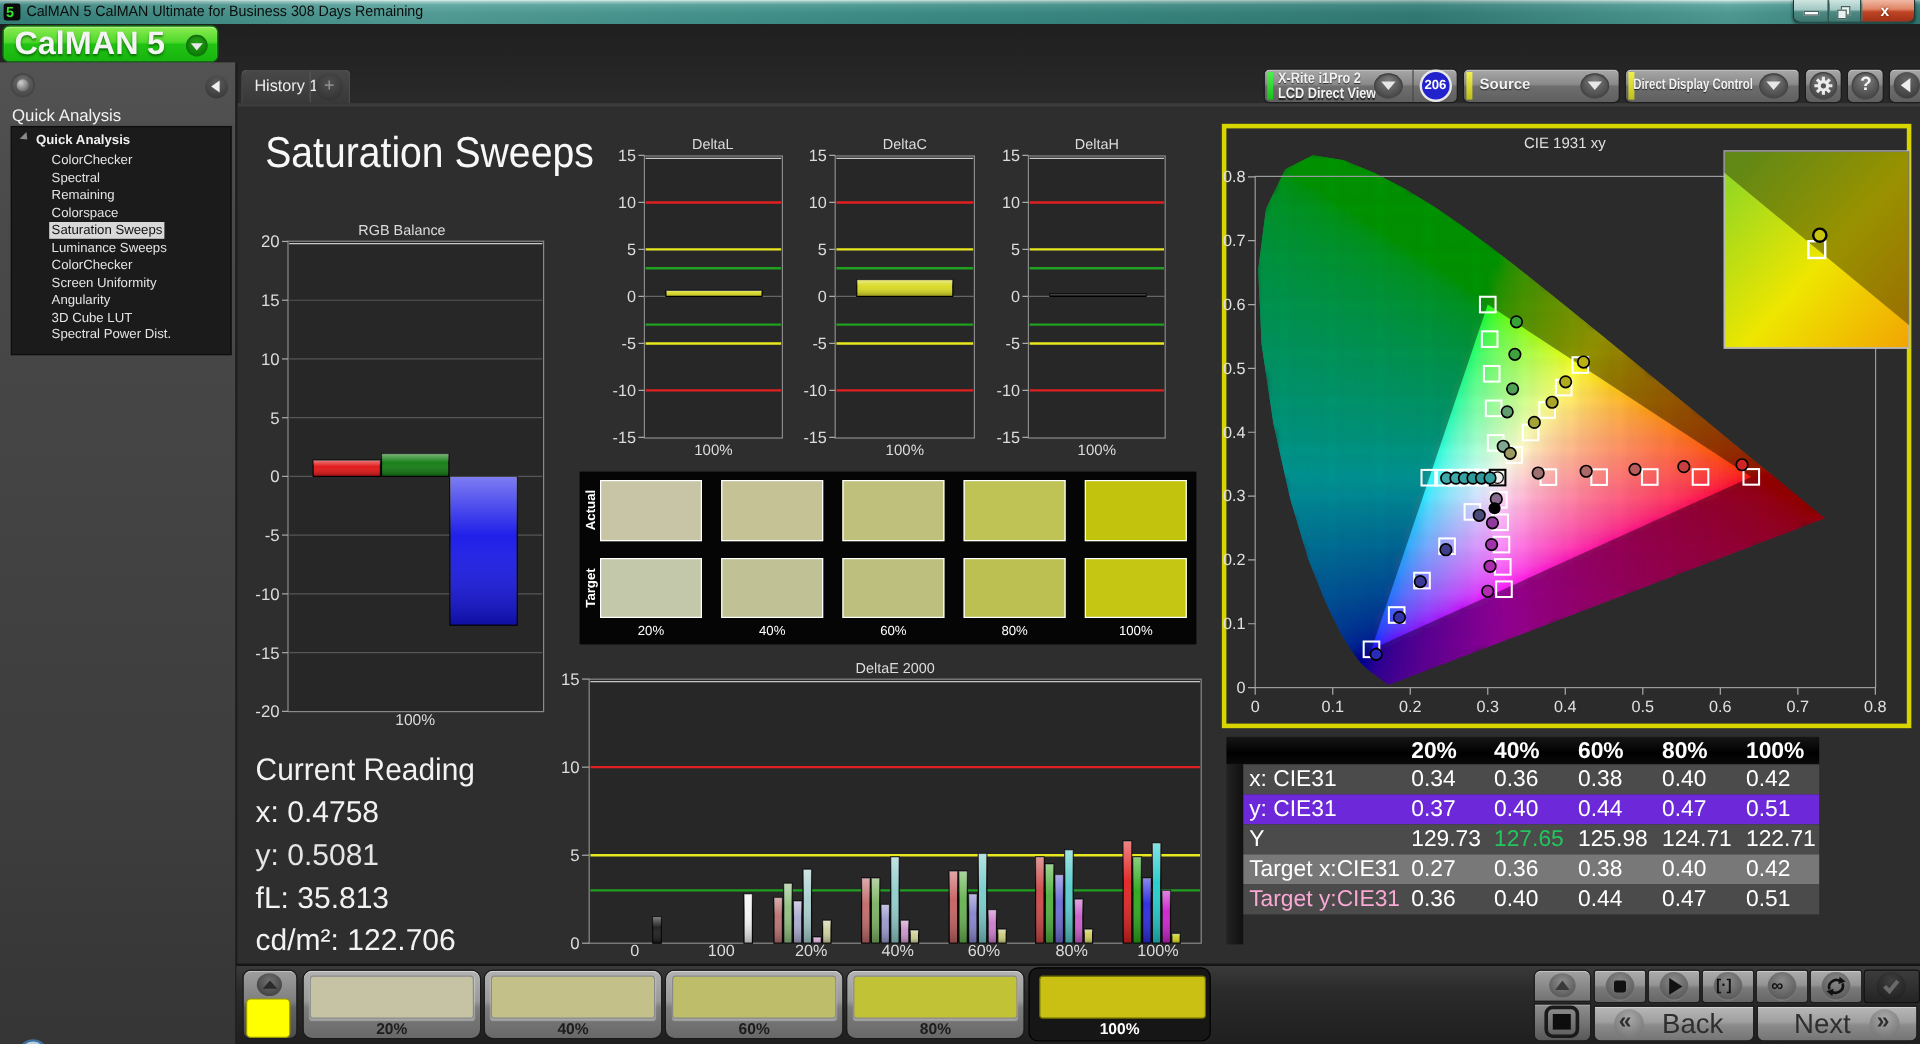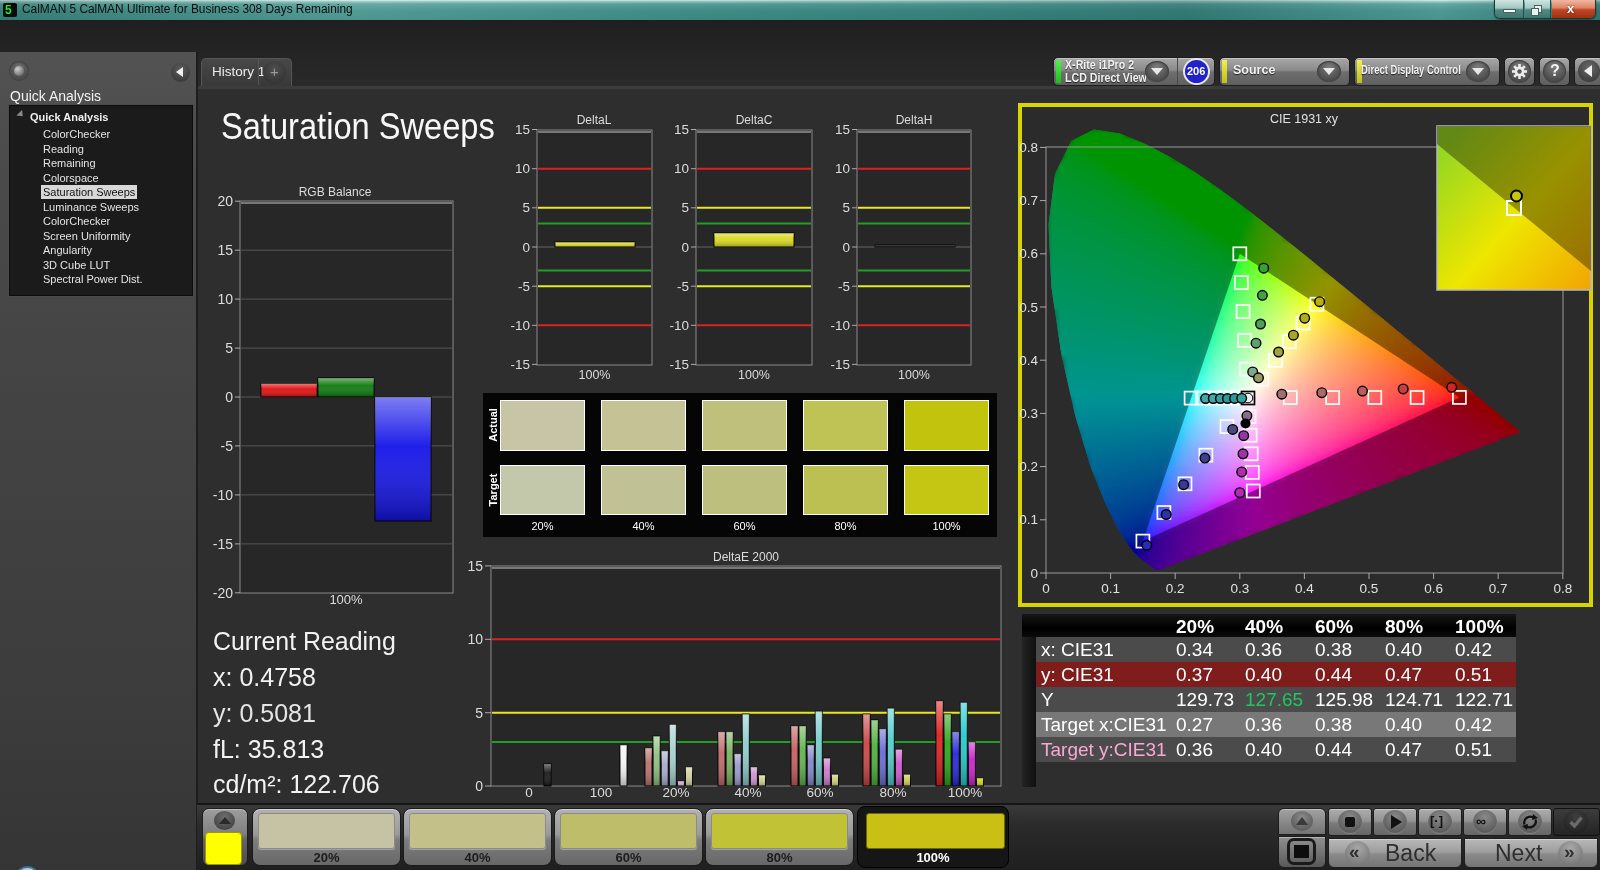--- a/index.html
+++ b/index.html
@@ -39,20 +39,30 @@
    background:linear-gradient(180deg,#f0b8a4 0%,#e08565 40%,#bf4526 52%,#9c2d13 100%)"></div>
   <div class="a" style="left:8px;top:9px;width:13px;height:4px;background:#fdfdfd;border:1px solid #46615e"></div>
   <div class="a" style="left:39px;top:5px;width:8px;height:8px;background:#e8f2f0;border:1px solid #46615e"></div>
   <div class="a" style="left:36px;top:8px;width:8px;height:8px;background:#e8f2f0;border:1px solid #46615e"></div>
   <div class="tx" style="left:72px;top:1px;color:#fff;font-size:13px;font-weight:bold;text-shadow:0 0 2px #5a1505">x</div>
 </div>
 
 <div class="a" style="left:0;top:20px;width:1600px;height:68px;background:linear-gradient(180deg,#1f1f1f,#2a2a2a)"></div>
 <div class="a" style="left:197px;top:86px;width:1403px;height:3px;background:#3c3c3c"></div>
 
+<div class="a" style="left:2px;top:21px;width:180px;height:31px;border-radius:6px;border:1px solid #0d7d10;
+ background:linear-gradient(180deg,#8cec52 0%,#4fd92c 45%,#21c313 52%,#17b40e 100%);
+ box-shadow:inset 0 1px 1px rgba(255,255,255,.5)">
+ <div class="tx" style="left:9px;top:-1px;font-size:27px;font-weight:bold;color:#f4f4f4;
+  text-shadow:0 2px 2px rgba(0,60,0,.6)">CalMAN<span style="margin-left:7px">5</span></div>
+ <div class="a" style="left:152px;top:7px;width:18px;height:18px;border-radius:50%;
+  background:radial-gradient(circle at 50% 35%,#26a015,#0c7a08 75%);box-shadow:inset 0 1px 2px rgba(0,0,0,.35)"></div>
+ <div class="dn" style="left:156px;top:14px;border-left-width:5px;border-right-width:5px;border-top-width:6px"></div>
+
+</div>
 
 <div class="a" style="left:201px;top:58px;width:91px;height:28px;border:1px solid #565656;border-bottom:none;
  border-radius:5px 5px 0 0;background:linear-gradient(180deg,#484848,#383838)"></div>
 <div class="tx" style="left:212px;top:64px;color:#ececec;font-size:13.5px">History 1</div>
 <div class="a" style="left:258px;top:59px;width:1px;height:26px;background:#565656"></div>
 <div class="a" style="left:263px;top:61px;width:23px;height:23px;border-radius:50%;
  background:radial-gradient(circle at 50% 35%,#4e4e4e,#353535 75%)"></div>
 <div class="tx" style="left:270px;top:63px;color:#9a9a9a;font-size:15px">+</div>
 
 <div class="gbtn" style="left:1053px;top:57px;width:162px;height:29px"></div>
@@ -107,21 +117,21 @@
 <div class="a" style="left:171px;top:63px;width:19px;height:19px;border-radius:50%;
  background:radial-gradient(circle at 50% 35%,#5e5e5e,#3b3b3b 75%)"></div>
 <div class="a" style="left:176px;top:67px;width:0;height:0;border-top:5px solid transparent;border-bottom:5px solid transparent;border-right:7px solid #f0f0f0"></div>
 <div class="tx" style="left:10px;top:88px;color:#f2f2f2;font-size:14px">Quick Analysis</div>
 <div class="a" style="left:16px;top:866px;width:23px;height:20px;border-radius:50%;background:#b9cfdf;border:2.5px solid #3f6f9f"></div>
 
 <div class="a" style="left:9px;top:105px;width:184px;height:191px;background:#1b1b1b;border:1px solid #0d0d0d;box-shadow:0 0 0 1px #4a4a4a"></div>
 <div class="a" style="left:17px;top:112px;width:0;height:0;border-left:4px solid transparent;border-right:4px solid transparent;border-top:5px solid #8a8a8a;transform:rotate(-45deg)"></div>
 <div class="tx" style="left:30px;top:111px;color:#f0f0f0;font-size:11px;font-weight:bold">Quick Analysis</div>
 <div class="treeitem" style="top:128px">ColorChecker</div>
-<div class="treeitem" style="top:142.5px">Reading</div>
+<div class="treeitem" style="top:142.5px">Spectral</div>
 <div class="treeitem" style="top:157px">Remaining</div>
 <div class="treeitem" style="top:171.5px">Colorspace</div>
 <div class="a" style="left:41px;top:185px;width:96px;height:14px;background:#d8d8d8"></div>
 <div class="treeitem" style="top:186px;color:#111">Saturation Sweeps</div>
 <div class="treeitem" style="top:200.5px">Luminance Sweeps</div>
 <div class="treeitem" style="top:215px">ColorChecker</div>
 <div class="treeitem" style="top:229.5px">Screen Uniformity</div>
 <div class="treeitem" style="top:244px">Angularity</div>
 <div class="treeitem" style="top:258.5px">3D Cube LUT</div>
 <div class="treeitem" style="top:273px">Spectral Power Dist.</div>
@@ -143,21 +153,21 @@
 <div class="tx" style="left:433px;top:2px;color:#fff;font-size:19px;font-weight:bold">100%</div>
 </div>
 <div class="a" style="left:14px;top:23px;width:480px;height:25px;background:#4b4b4b">
 <div class="tx" style="left:5px;top:2px;color:#fff;font-size:19px">x: CIE31</div>
 <div class="tx" style="left:140px;top:2px;color:#fff;font-size:19px">0.34</div>
 <div class="tx" style="left:209px;top:2px;color:#fff;font-size:19px">0.36</div>
 <div class="tx" style="left:279px;top:2px;color:#fff;font-size:19px">0.38</div>
 <div class="tx" style="left:349px;top:2px;color:#fff;font-size:19px">0.40</div>
 <div class="tx" style="left:419px;top:2px;color:#fff;font-size:19px">0.42</div>
 </div>
-<div class="a" style="left:14px;top:48px;width:480px;height:25px;background:#7f1d1d">
+<div class="a" style="left:14px;top:48px;width:480px;height:25px;background:#6d28d9">
 <div class="tx" style="left:5px;top:2px;color:#fff;font-size:19px">y: CIE31</div>
 <div class="tx" style="left:140px;top:2px;color:#fff;font-size:19px">0.37</div>
 <div class="tx" style="left:209px;top:2px;color:#fff;font-size:19px">0.40</div>
 <div class="tx" style="left:279px;top:2px;color:#fff;font-size:19px">0.44</div>
 <div class="tx" style="left:349px;top:2px;color:#fff;font-size:19px">0.47</div>
 <div class="tx" style="left:419px;top:2px;color:#fff;font-size:19px">0.51</div>
 </div>
 <div class="a" style="left:14px;top:73px;width:480px;height:25px;background:#4b4b4b">
 <div class="tx" style="left:5px;top:2px;color:#fff;font-size:19px">Y</div>
 <div class="tx" style="left:140px;top:2px;color:#fff;font-size:19px">129.73</div>

